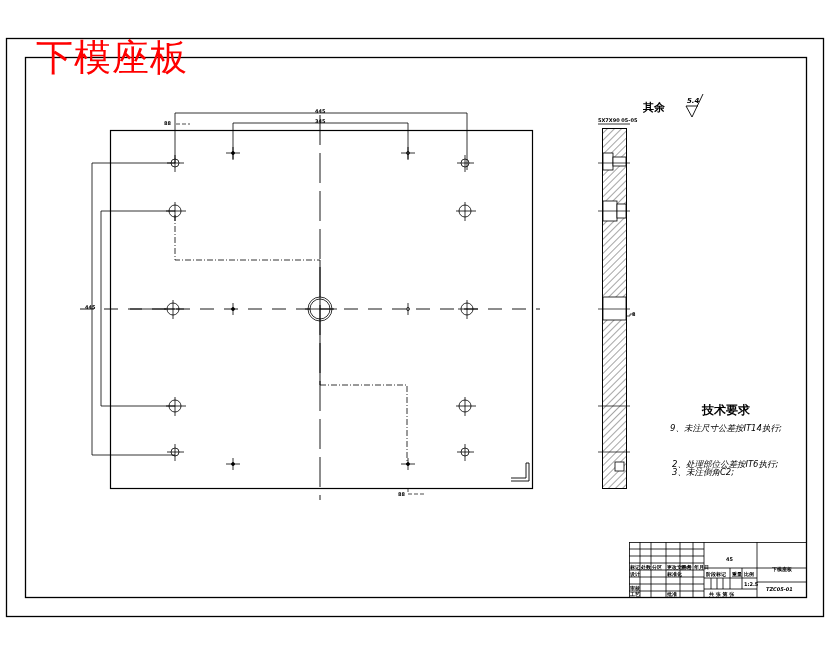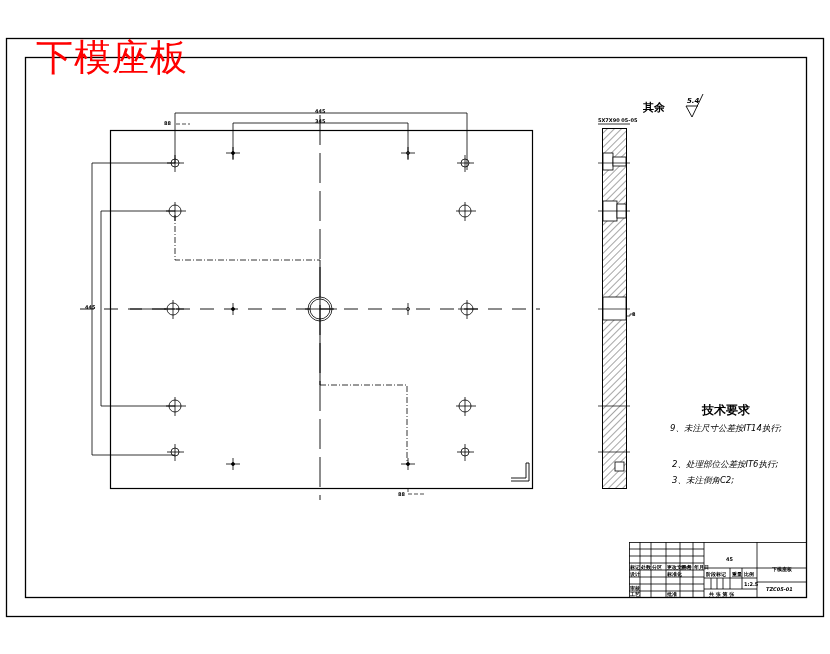--- a/index.html
+++ b/index.html
@@ -172,21 +172,21 @@
 <span class="lbl tiny" style="left:632px;top:311px;">8</span>
 <span class="lbl tiny" style="left:598px;top:117px;">5X7X90 05-05</span>
 
 <span class="lbl ra" style="left:643px;top:100px;font-weight:bold;">其余</span>
 <span class="lbl tiny" style="left:687px;top:97px;font-size:7px;font-style:italic;">5.4</span>
 
 <div>
   <span class="lbl note-h" style="left:702px;top:402px;">技术要求</span>
   <span class="lbl note" style="left:670px;top:423px;">9、未注尺寸公差按IT14执行;</span>
   <span class="lbl note" style="left:672px;top:459px;">2、处理部位公差按IT6执行;</span>
-  <span class="lbl note" style="left:672px;top:467px;margin-top:8px;">3、未注倒角C2;</span>
+  <span class="lbl note" style="left:672px;top:467px;">3、未注倒角C2;</span>
 </div>
 
 <div>
   <span class="lbl tiny" style="left:726px;top:556px;">45</span>
   <span class="lbl tiny" style="left:772px;top:566px;">下模座板</span>
   <span class="lbl tiny" style="left:766px;top:586px;font-style:italic;">TZC05-01</span>
   <span class="lbl tiny" style="left:706px;top:571px;">阶段标记</span>
   <span class="lbl tiny" style="left:732px;top:571px;">重量</span>
   <span class="lbl tiny" style="left:744px;top:571px;">比例</span>
   <span class="lbl tiny" style="left:744px;top:581px;">1:2.5</span>

